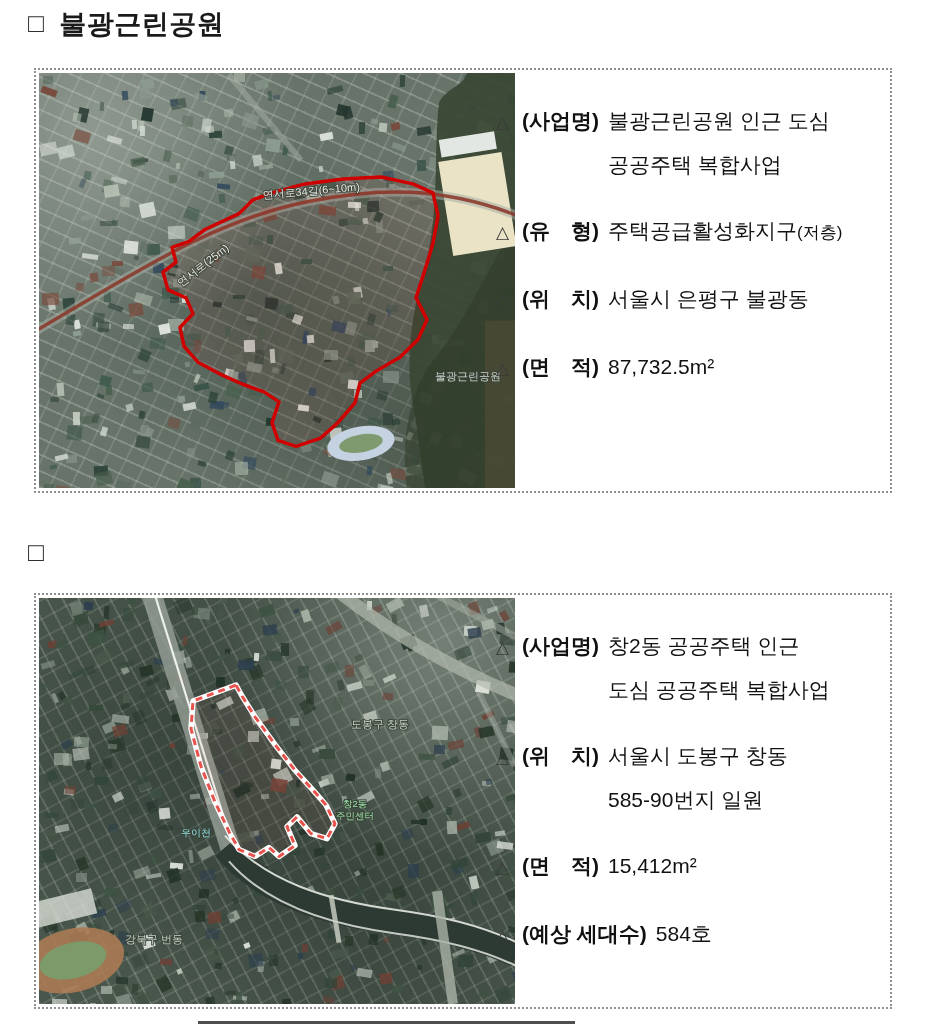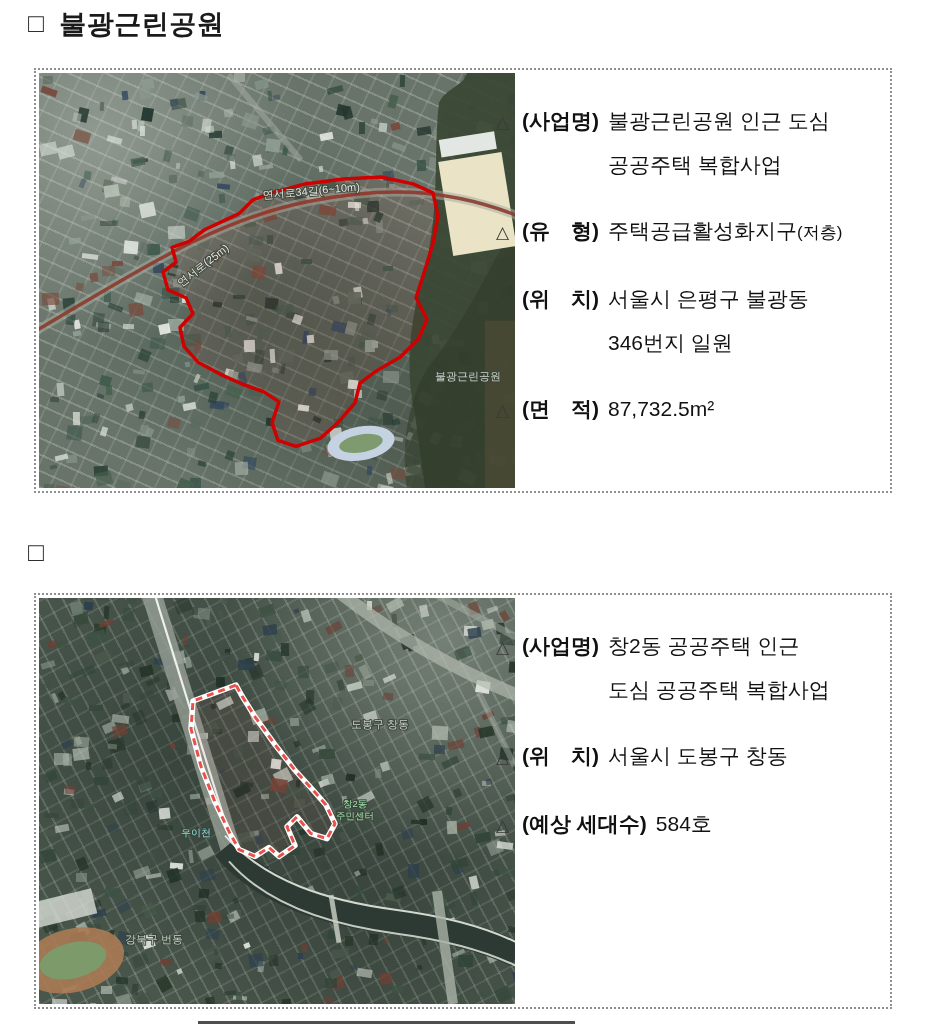--- a/index.html
+++ b/index.html
@@ -433,23 +433,20 @@
         </div>
       </div>
       <div class="info-item">
         <div class="line">
           <span class="marker">△</span><span class="info-label">(유　형)</span><span class="info-value">주택공급활성화지구</span><span class="info-small">(저층)</span>
         </div>
       </div>
       <div class="info-item">
         <div class="line">
           <span class="marker">△</span><span class="info-label">(위　치)</span><span class="info-value">서울시 은평구 불광동</span>
-        </div>
-        <div class="line line2">
-          <span class="marker"></span><span class="info-label">(위　치)</span><span class="info-value">346번지 일원</span>
         </div>
       </div>
       <div class="info-item">
         <div class="line">
           <span class="marker">△</span><span class="info-label">(면　적)</span><span class="info-value">87,732.5m²</span>
         </div>
       </div>
     </div>
   </div>
 
@@ -832,20 +829,28 @@
           <span class="marker">△</span><span class="info-label">(사업명)</span><span class="info-value">창2동 공공주택 인근</span>
         </div>
         <div class="line line2">
           <span class="marker"></span><span class="info-label">(사업명)</span><span class="info-value">도심 공공주택 복합사업</span>
         </div>
       </div>
       <div class="info-item">
         <div class="line">
           <span class="marker">△</span><span class="info-label">(위　치)</span><span class="info-value">서울시 도봉구 창동</span>
         </div>
+        <div class="line line2">
+          <span class="marker"></span><span class="info-label">(위　치)</span><span class="info-value">585-90번지 일원</span>
+        </div>
+      </div>
+      <div class="info-item">
+        <div class="line">
+          <span class="marker">△</span><span class="info-label">(면　적)</span><span class="info-value">15,412m²</span>
+        </div>
       </div>
       <div class="info-item">
         <div class="line">
           <span class="marker">△</span><span class="info-label">(예상 세대수)</span><span class="info-value">584호</span>
         </div>
       </div>
     </div>
   </div>
 
   <div class="next-edge"></div>

